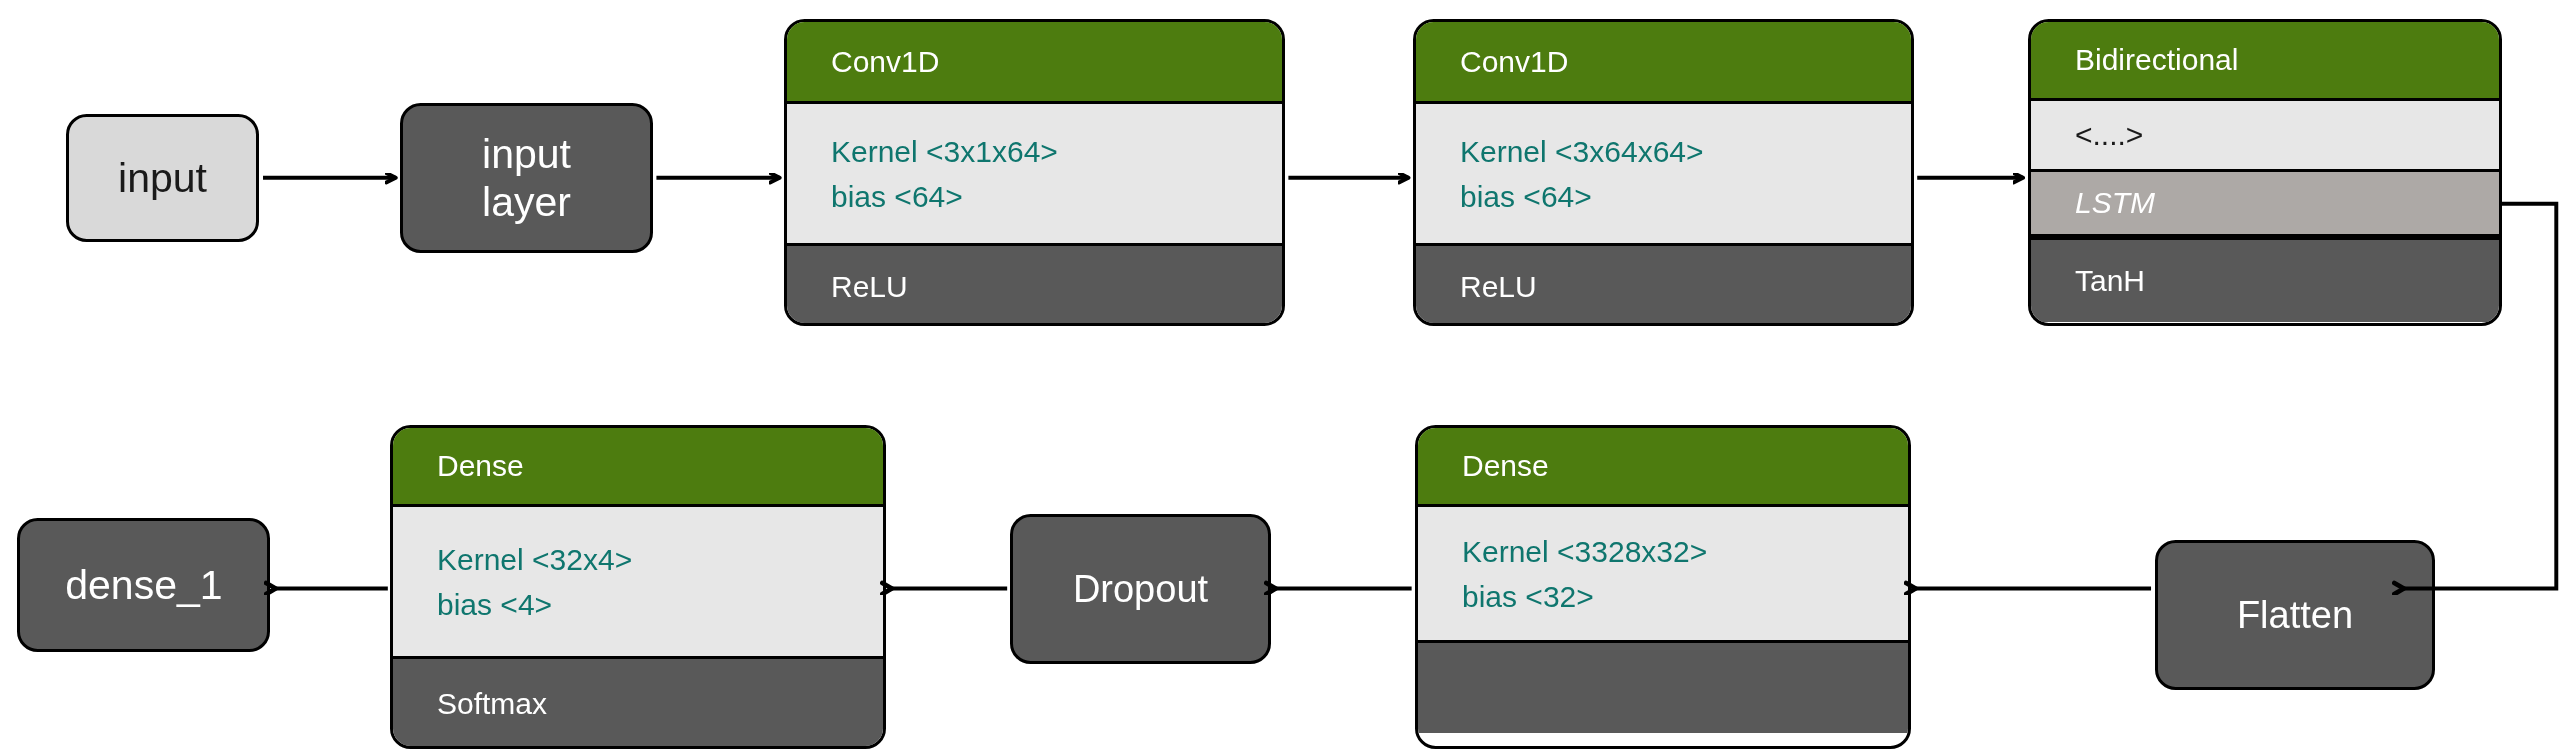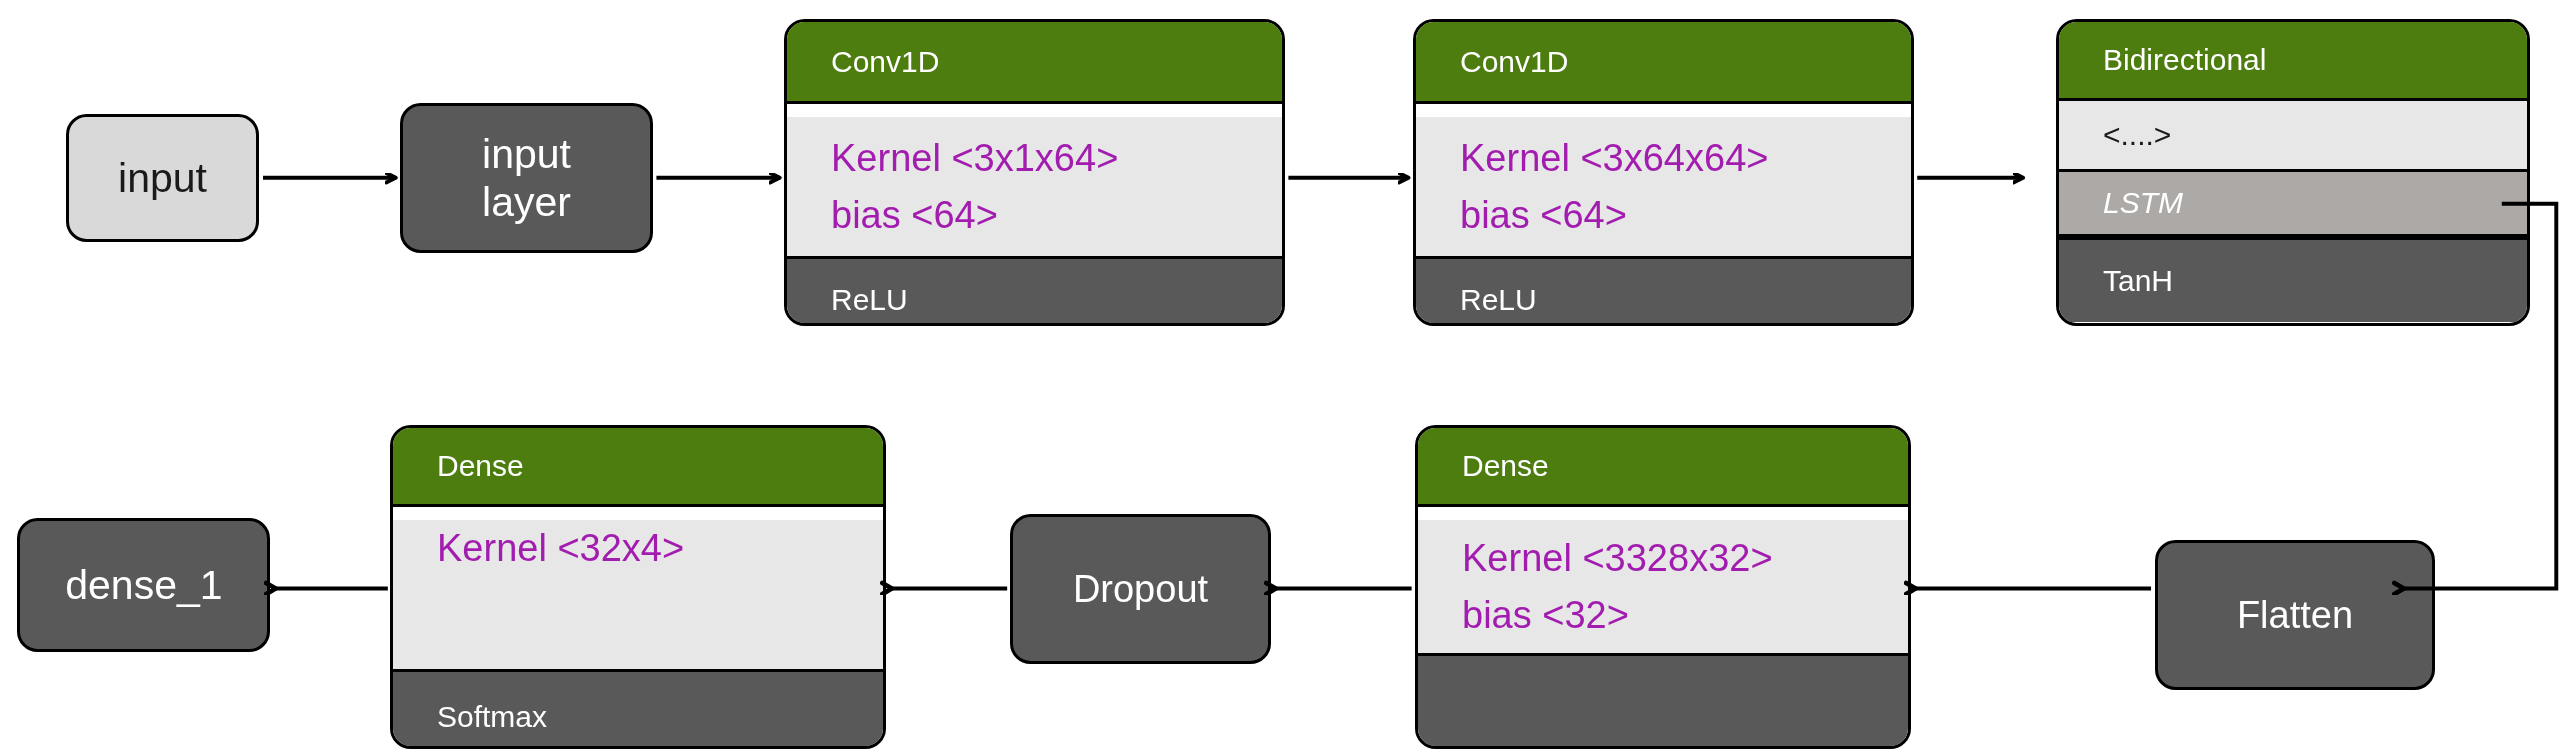--- a/index.html
+++ b/index.html
@@ -51,25 +51,24 @@
   }
   .band-head {
     background: #4d7c0f;
     color: #ffffff;
     border-bottom: 3.2px solid #000000;
     padding-left: 44px;
     font-size: 30px;
   }
   .band-body {
     background: #e7e7e7;
-    color: #a21caf;
-    padding-left: 44px;
-    font-size: 38px;
+    color: #0f766e;
+    padding-left: 44px;
+    font-size: 30px;
     line-height: 1.5;
-    margin-top: 13px;
   }
   .band-mid {
     background: #ada9a6;
     color: #ffffff;
     border-top: 3.2px solid #000000;
     border-bottom: 3.2px solid #000000;
     padding-left: 44px;
     font-size: 30px;
     font-style: italic;
   }
@@ -127,35 +126,36 @@
 
   <div class="node" style="left:1413px; top:19px; width:501px; height:307px;">
     <div class="band band-head" style="height:82px;">Conv1D</div>
     <div class="band band-body" style="height:139px;">
       <div>Kernel &lt;3x64x64&gt;</div>
       <div>bias &lt;64&gt;</div>
     </div>
     <div class="band band-foot" style="height:85px;">ReLU</div>
   </div>
 
-  <div class="node" style="left:2028px; top:19px; width:474px; height:307px;margin-left:28px;">
+  <div class="node" style="left:2028px; top:19px; width:474px; height:307px;">
     <div class="band band-head" style="height:79px;">Bidirectional</div>
     <div class="band band-sub" style="height:68px;">&lt;....&gt;</div>
     <div class="band band-mid" style="height:68px;">LSTM</div>
     <div class="band band-foot" style="height:85px;">TanH</div>
   </div>
 
   <div class="node simple fill-dark" style="left:17.4px; top:518px; width:253px; height:134px;">
     <div class="simple-label t-white">dense_1</div>
   </div>
 
   <div class="node" style="left:390px; top:425px; width:496px; height:324px;">
     <div class="band band-head" style="height:79px;">Dense</div>
-    <div class="band band-body" style="height:149px;justify-content:space-between;">
+    <div class="band band-body" style="height:149px;">
       <div>Kernel &lt;32x4&gt;</div>
+      <div>bias &lt;4&gt;</div>
     </div>
     <div class="band band-foot" style="height:93px;">Softmax</div>
   </div>
 
   <div class="node simple fill-dark" style="left:1010px; top:514px; width:261px; height:150px;">
     <div class="simple-label t-white small">Dropout</div>
   </div>
 
   <div class="node" style="left:1415px; top:425px; width:496px; height:324px;">
     <div class="band band-head" style="height:79px;">Dense</div>

